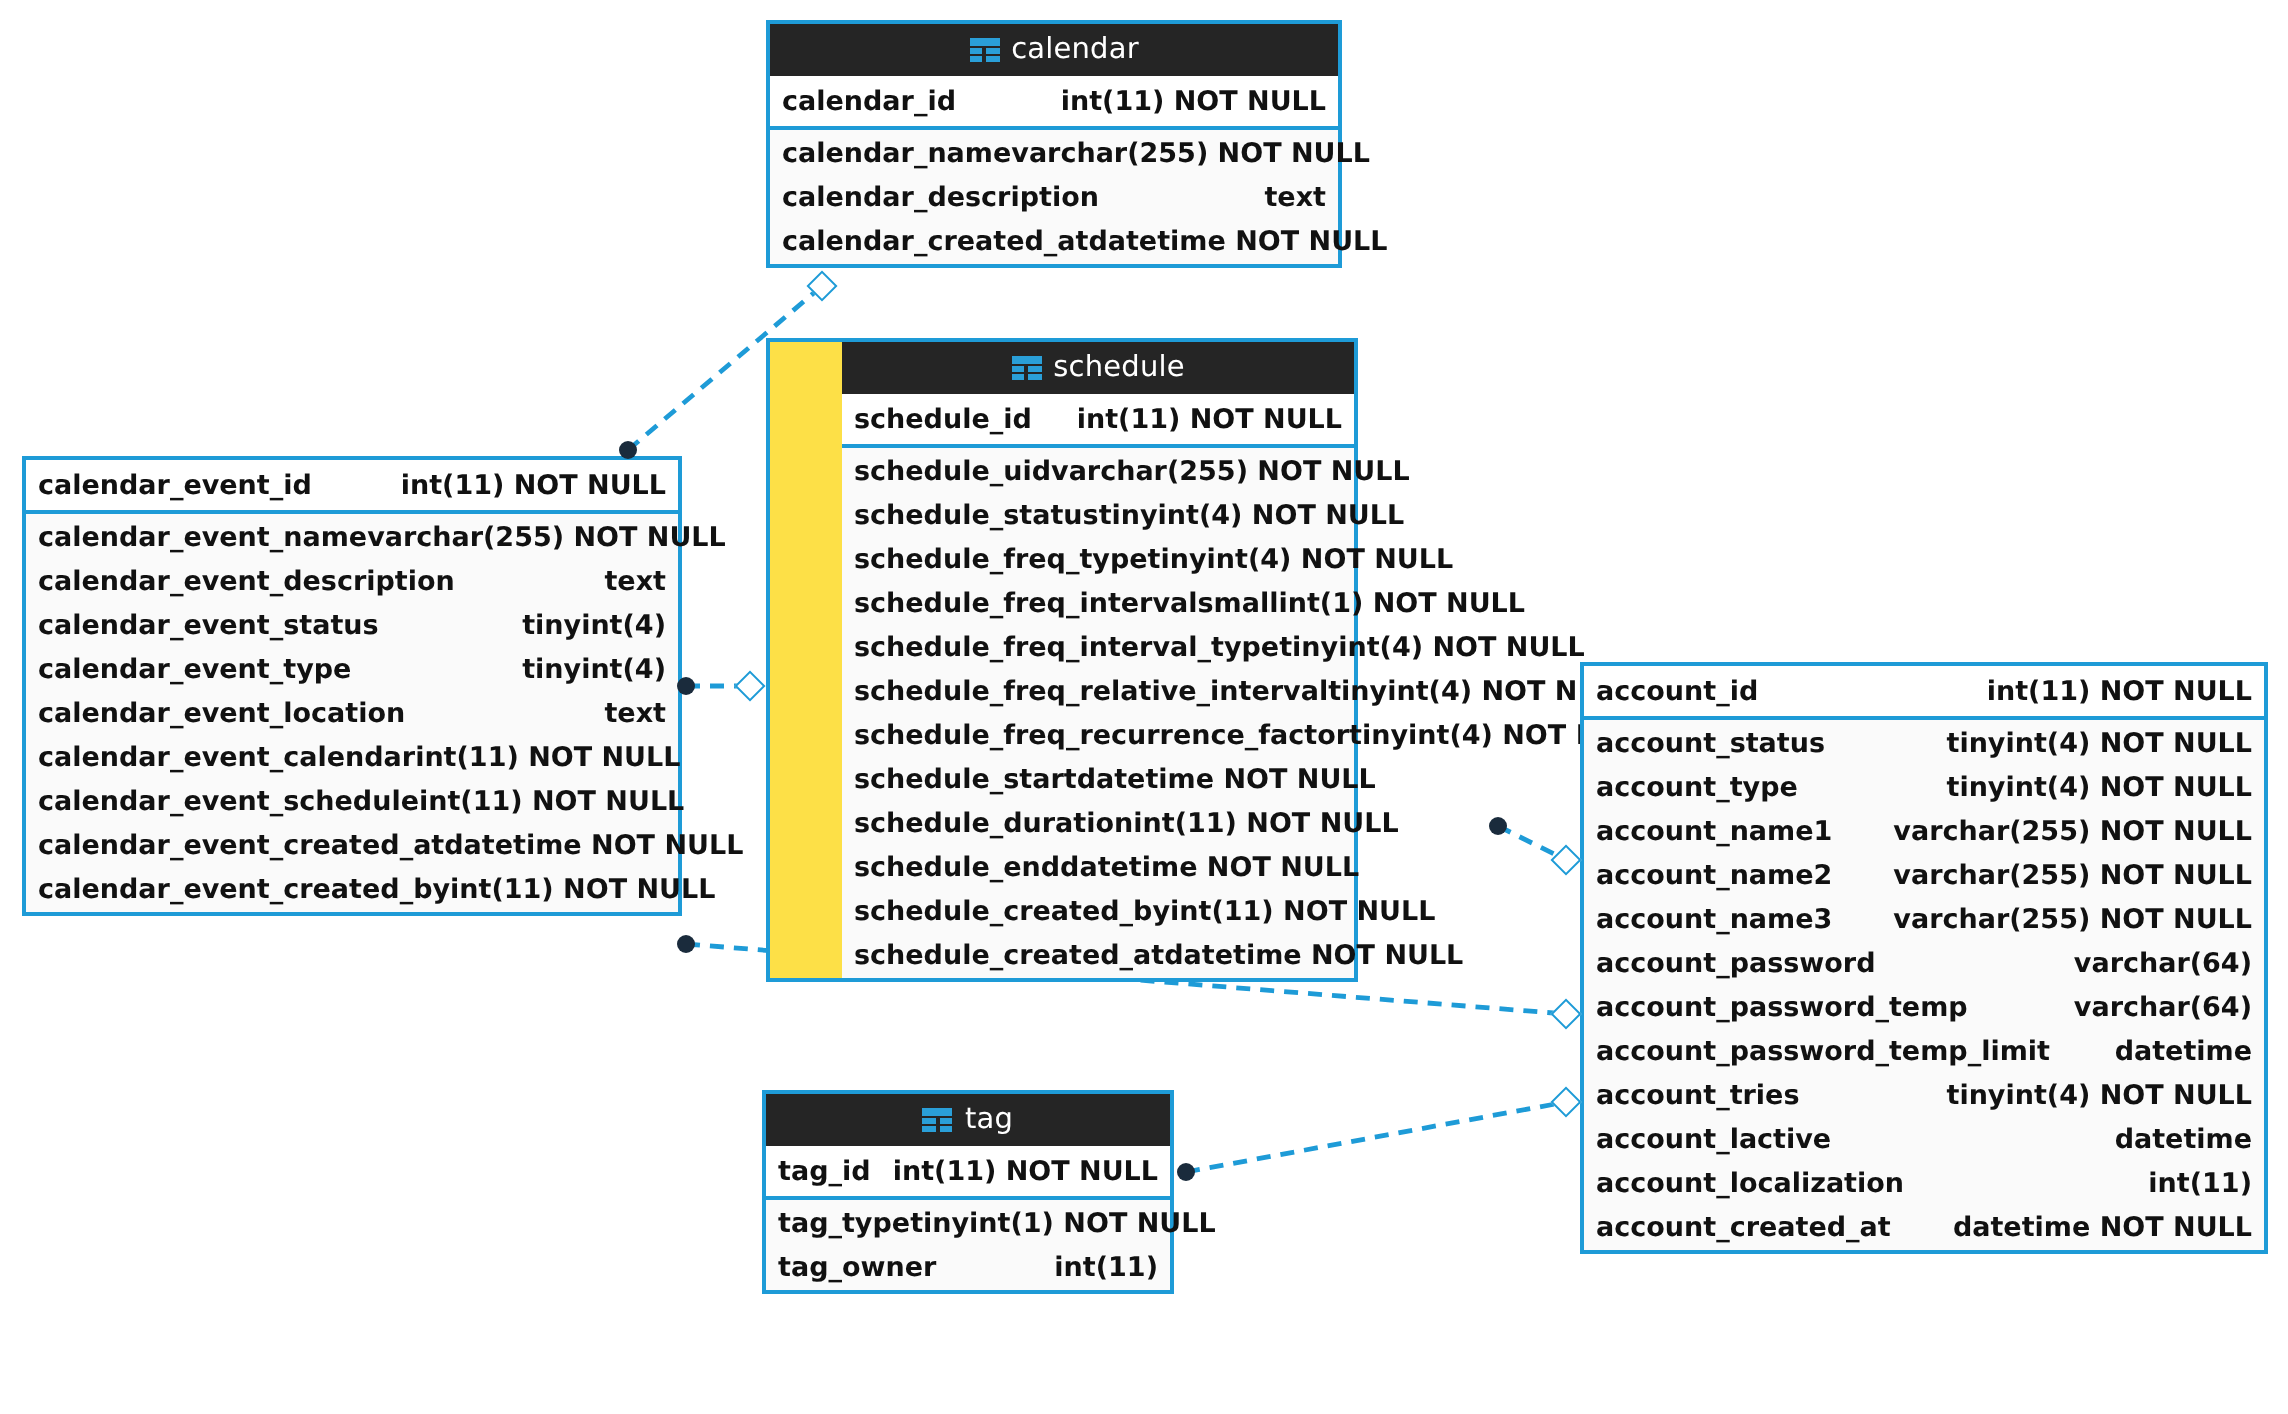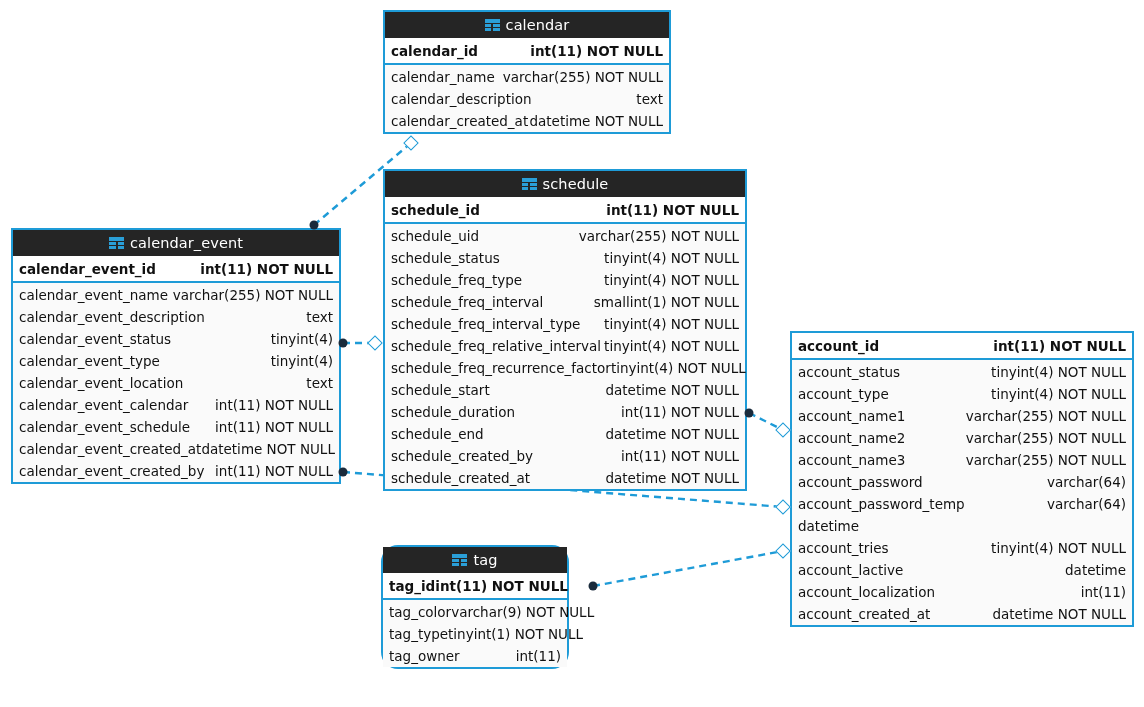--- a/index.html
+++ b/index.html
@@ -75,21 +75,21 @@
     justify-content: space-between;
     height: 22px;
     padding: 0 6px;
     font-size: 13.5px;
     color: #111111;
     white-space: nowrap;
   }
   .row .fname { text-align: left; }
   .row .ftype { text-align: center; color: #111111; }
   .fields { background: #fafafa; padding-top: 1px; }
-  .fields .row { height: 22px; }
+  .fields .row { height: 22px; font-weight: bold; }
 
   .pk-row.row { height: 25px; }
 
   .endpoint-dot {
     position: absolute;
     width: 9px;
     height: 9px;
     border-radius: 50%;
     background: #1a2b3c;
     z-index: 5;
@@ -139,21 +139,21 @@
         <div class="row">
           <span class="fname">calendar_description</span>
           <span class="ftype">text</span>
         </div>
         <div class="row">
           <span class="fname">calendar_created_at</span>
           <span class="ftype">datetime NOT NULL</span>
         </div>
       </div>
     </div>
-    <div class="table-box" style="left: 383px; top: 169px; width: 364px;">
+    <div class="table-box" style="left: 383px; top: 169px; width: 296px; padding-left: 36px;">
       <div class="tbl-header">
         <span class="tbl-icon">
           <i class="bar"></i>
           <i class="c1"></i>
           <i class="c2"></i>
           <i class="c3"></i>
           <i class="c4"></i>
         </span>
         <span>schedule</span>
       </div>
@@ -206,30 +206,20 @@
           <span class="fname">schedule_created_by</span>
           <span class="ftype">int(11) NOT NULL</span>
         </div>
         <div class="row">
           <span class="fname">schedule_created_at</span>
           <span class="ftype">datetime NOT NULL</span>
         </div>
       </div>
     </div>
     <div class="table-box" style="left: 11px; top: 228px; width: 330px;">
-      <div class="tbl-header">
-        <span class="tbl-icon">
-          <i class="bar"></i>
-          <i class="c1"></i>
-          <i class="c2"></i>
-          <i class="c3"></i>
-          <i class="c4"></i>
-        </span>
-        <span>calendar_event</span>
-      </div>
       <div class="row pk-row">
         <span class="fname">calendar_event_id</span>
         <span class="ftype">int(11) NOT NULL</span>
       </div>
       <div class="fields">
         <div class="row">
           <span class="fname">calendar_event_name</span>
           <span class="ftype">varchar(255) NOT NULL</span>
         </div>
         <div class="row">
@@ -294,60 +284,57 @@
         </div>
         <div class="row">
           <span class="fname">account_password</span>
           <span class="ftype">varchar(64)</span>
         </div>
         <div class="row">
           <span class="fname">account_password_temp</span>
           <span class="ftype">varchar(64)</span>
         </div>
         <div class="row">
+          <span class="fname">account_password_temp_limit</span>
           <span class="ftype">datetime</span>
         </div>
         <div class="row">
           <span class="fname">account_tries</span>
           <span class="ftype">tinyint(4) NOT NULL</span>
         </div>
         <div class="row">
           <span class="fname">account_lactive</span>
           <span class="ftype">datetime</span>
         </div>
         <div class="row">
           <span class="fname">account_localization</span>
           <span class="ftype">int(11)</span>
         </div>
         <div class="row">
           <span class="fname">account_created_at</span>
           <span class="ftype">datetime NOT NULL</span>
         </div>
       </div>
     </div>
-    <div class="table-box" style="left: 381px; top: 545px; width: 188px; border-radius: 17px;">
+    <div class="table-box" style="left: 381px; top: 545px; width: 206px;">
       <div class="tbl-header">
         <span class="tbl-icon">
           <i class="bar"></i>
           <i class="c1"></i>
           <i class="c2"></i>
           <i class="c3"></i>
           <i class="c4"></i>
         </span>
         <span>tag</span>
       </div>
       <div class="row pk-row">
         <span class="fname">tag_id</span>
         <span class="ftype">int(11) NOT NULL</span>
       </div>
       <div class="fields">
-        <div class="row">
-          <span class="fname">tag_color</span>
-          <span class="ftype">varchar(9) NOT NULL</span>
-        </div>
         <div class="row">
           <span class="fname">tag_type</span>
           <span class="ftype">tinyint(1) NOT NULL</span>
         </div>
         <div class="row">
           <span class="fname">tag_owner</span>
           <span class="ftype">int(11)</span>
         </div>
       </div>
     </div>

